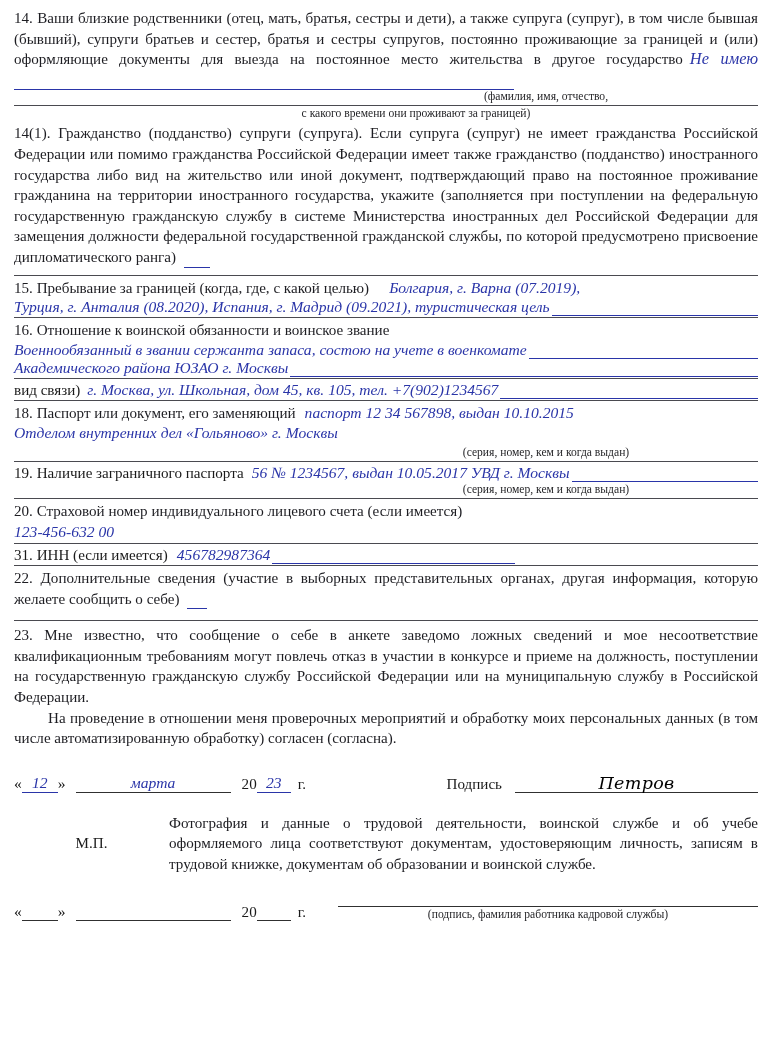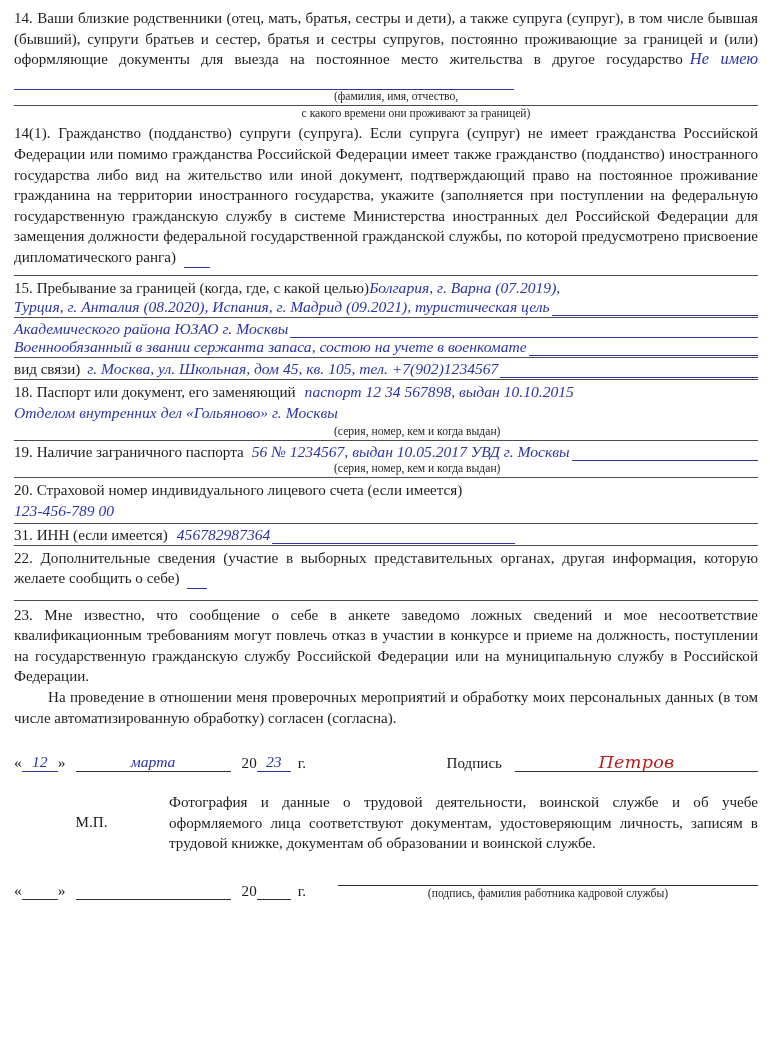--- a/index.html
+++ b/index.html
@@ -72,20 +72,21 @@
     text-align: center;
     color: #262629;
     line-height: 14px;
     margin: 0;
   }
   .cap-right {
     font-size: 11.6px;
     color: #262629;
     line-height: 14px;
     margin: 0;
+    text-align: center;
   }
 
   
   .ansrow {
     display: flex;
     align-items: flex-end;
     width: 100%;
   }
   .ansrow .lead { flex: 0 0 auto; font-size: 15.1px; white-space: nowrap; }
   .ansrow .rule {
@@ -110,21 +111,21 @@
   .dblank-month { width: 155px; text-align: center; }
   .dblank-year { width: 34px; text-align: center; }
   .sig-label { font-size: 15.1px; white-space: nowrap; }
   .sig-rule {
     width: 243px;
     border-bottom: 1.3px solid #303030;
     text-align: center;
     position: relative;
   }
   .sig-name {
-    color: #b91c1c;
+    color: #000000;
     font-family: "DejaVu Serif", serif;
     font-style: italic;
     font-size: 17.5px;
     letter-spacing: 0.3px;
     position: relative;
     top: 1px;
   }
 
   
   .mpblock {
@@ -171,35 +172,36 @@
   <hr class="hr">
   <div class="cap" style="padding-left:60px;padding-top:1px;">с какого времени они проживают за границей)</div>
 
   <div class="sec" style="padding-top:2px;">
     <div class="para"><span>14(1). Гражданство (подданство) супруги (супруга). Если супруга (супруг) не имеет гражданства Российской Федерации или помимо гражданства Российской Федерации имеет также гражданство (подданство) иностранного государства либо вид на жительство или иной документ, подтверждающий право на постоянное проживание гражданина на территории иностранного государства, укажите (заполняется при поступлении на федеральную государственную гражданскую службу в системе Министерства иностранных дел Российской Федерации для замещения должности федеральной государственной гражданской службы, по которой предусмотрено присвоение дипломатического ранга)</span><span class="ul blank-tiny" style="margin-left:8px;"></span></div>
   </div>
   <div class="spacer-6"></div>
   <hr class="hr">
 
   <div class="sec">
-    <div class="para nojust"><span>15. Пребывание за границей (когда, где, с какой целью)</span><span class="fill" style="margin-left:0;">Болгария, г. Варна (07.2019),</span></div>
+    <div class="para nojust"><span>15. Пребывание за границей (когда, где, с какой целью)</span><span class="fill" style="margin-left:20px;">Болгария, г. Варна (07.2019),</span></div>
     <div class="ansrow">
       <span class="fill answer">Турция, г. Анталия (08.2020), Испания, г. Мадрид (09.2021), туристическая цель</span>
       <span class="rule"></span>
     </div>
   </div>
   <hr class="hr">
 
   <div class="sec">
+    <div class="para nojust">16. Отношение к воинской обязанности и воинское звание</div>
+    <div class="ansrow">
+      <span class="fill answer">Военнообязанный в звании сержанта запаса, состою на учете в военкомате</span>
+      <span class="rule"></span>
+    </div>
     <div class="ansrow">
       <span class="fill answer">Академического района ЮЗАО г. Москвы</span>
-      <span class="rule"></span>
-    </div>
-    <div class="ansrow">
-      <span class="fill answer">Военнообязанный в звании сержанта запаса, состою на учете в военкомате</span>
       <span class="rule"></span>
     </div>
   </div>
   <hr class="hr">
 
   <div class="sec">
     <div class="ansrow">
       <span class="lead">вид связи)</span>
       <span class="fill answer" style="margin-left:7px;">г. Москва, ул. Школьная, дом 45, кв. 105, тел. +7(902)1234567</span>
       <span class="rule"></span>
@@ -219,21 +221,21 @@
       <span class="lead">19. Наличие заграничного паспорта</span>
       <span class="fill answer" style="margin-left:8px;">56 № 1234567, выдан 10.05.2017 УВД г. Москвы</span>
       <span class="rule"></span>
     </div>
     <div class="cap-right" style="padding-left:320px;padding-top:1px;">(серия, номер, кем и когда выдан)</div>
   </div>
   <hr class="hr">
 
   <div class="sec">
     <div class="para">20. Страховой номер индивидуального лицевого счета (если имеется)</div>
-    <div class="para nojust"><span class="fill">123-456-789 00</span></div>
+    <div class="para nojust"><span class="fill">123-456-632 00</span></div>
   </div>
   <hr class="hr">
 
   <div class="sec">
     <div class="ansrow">
       <span class="lead">31. ИНН (если имеется)</span>
       <span class="fill answer" style="margin-left:9px;">456782987364</span>
       <span class="rule" style="max-width:305px;"></span>
       <span style="flex:1 1 auto;"></span>
     </div>

